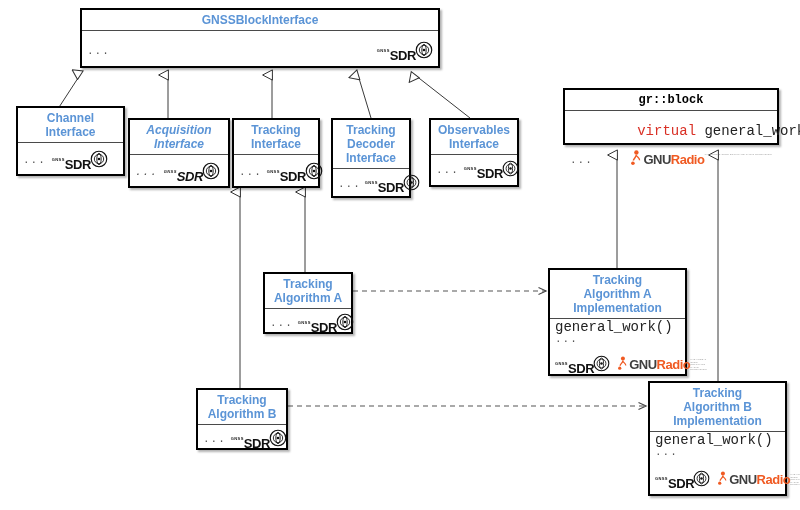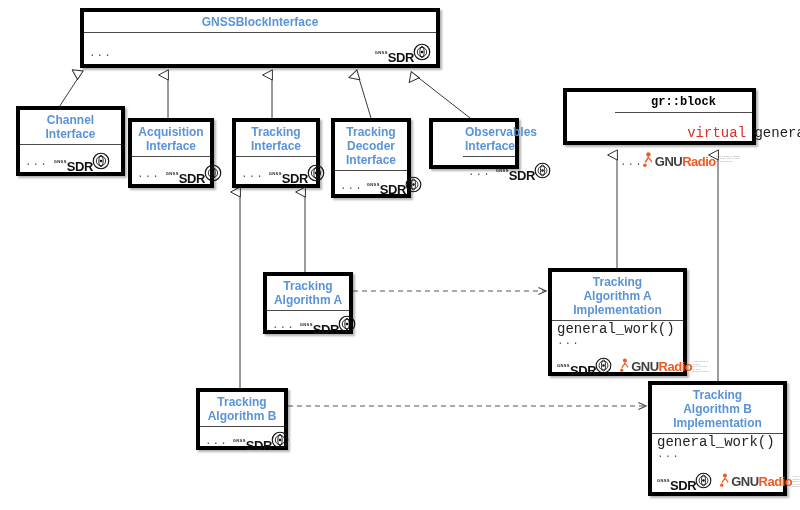--- a/index.html
+++ b/index.html
@@ -21,21 +21,21 @@
     left: 0;
     top: 0;
     width: 800px;
     height: 510px;
   }
   
   .uml-box {
     position: absolute;
     box-sizing: border-box;
     background: #ffffff;
-    border: 4px solid #000000;
+    border: 2px solid #000000;
     box-shadow: 2px 2px 2px rgba(0,0,0,0.30);
     z-index: 5;
   }
   .uml-title {
     box-sizing: border-box;
     width: 100%;
     text-align: center;
     color: #5b94d6;
     font-weight: bold;
     font-size: 12px;
@@ -212,21 +212,21 @@
             <circle cx="10" cy="10" r="8.6" fill="none" stroke="#111" stroke-width="1.3"></circle>
             <circle cx="10" cy="10" r="5.2" fill="none" stroke="#111" stroke-width="1"></circle>
             <ellipse cx="10" cy="10" rx="2.4" ry="6.4" fill="none" stroke="#111" stroke-width="1"></ellipse>
             <circle cx="10" cy="10" r="1.5" fill="#111"></circle>
           </svg>
         </span>
       </span>
     </div>
   </div>
 
-  <div class="uml-box" style="left:128px; top:118px; width:86px; height:70px;">
+  <div class="uml-box" style="left:128px; top:118px; width:102px; height:70px;font-style:italic;">
     <div class="uml-title">Acquisition
 Interface</div>
     <div class="uml-body" style="height:34px; display:flex; align-items:center; gap:6px;">
       <span class="dots">...</span>
       <span class="gnsssdr-logo">
         <span class="sdr-stack">
           <span class="gnss-top">GNSS</span>
           <span class="sdr-text">SDR</span>
         </span>
         <span class="orbit">
@@ -279,21 +279,21 @@
             <circle cx="10" cy="10" r="8.6" fill="none" stroke="#111" stroke-width="1.3"></circle>
             <circle cx="10" cy="10" r="5.2" fill="none" stroke="#111" stroke-width="1"></circle>
             <ellipse cx="10" cy="10" rx="2.4" ry="6.4" fill="none" stroke="#111" stroke-width="1"></ellipse>
             <circle cx="10" cy="10" r="1.5" fill="#111"></circle>
           </svg>
         </span>
       </span>
     </div>
   </div>
 
-  <div class="uml-box" style="left:429px; top:118px; width:90px; height:51px;padding-left:30px;">
+  <div class="uml-box" style="left:429px; top:118px; width:90px; height:69px;">
     <div class="uml-title">Observables
 Interface</div>
     <div class="uml-body" style="height:30px; display:flex; align-items:center; gap:5px;">
       <span class="dots">...</span>
       <span class="gnsssdr-logo">
         <span class="sdr-stack">
           <span class="gnss-top">GNSS</span>
           <span class="sdr-text">SDR</span>
         </span>
         <span class="orbit">
@@ -301,21 +301,21 @@
             <circle cx="10" cy="10" r="8.6" fill="none" stroke="#111" stroke-width="1.3"></circle>
             <circle cx="10" cy="10" r="5.2" fill="none" stroke="#111" stroke-width="1"></circle>
             <ellipse cx="10" cy="10" rx="2.4" ry="6.4" fill="none" stroke="#111" stroke-width="1"></ellipse>
             <circle cx="10" cy="10" r="1.5" fill="#111"></circle>
           </svg>
         </span>
       </span>
     </div>
   </div>
 
-  <div class="uml-box" style="left:563px; top:88px; width:193px; height:57px;padding-left:48px;">
+  <div class="uml-box" style="left:563px; top:88px; width:216px; height:57px;">
     <div class="uml-title mono-title">gr::block</div>
     <div class="uml-body" style="height:36px;">
       <div class="code-line">
         <span class="kw-virtual">virtual</span><span> general_work()</span>
       </div>
       <div style="display:flex; align-items:center; justify-content:space-between; margin-top:1px;">
         <span class="dots">...</span>
         <span class="gnuradio-logo">
           <span class="gr-mark">
             <svg width="11" height="16" viewBox="0 0 11 16">

